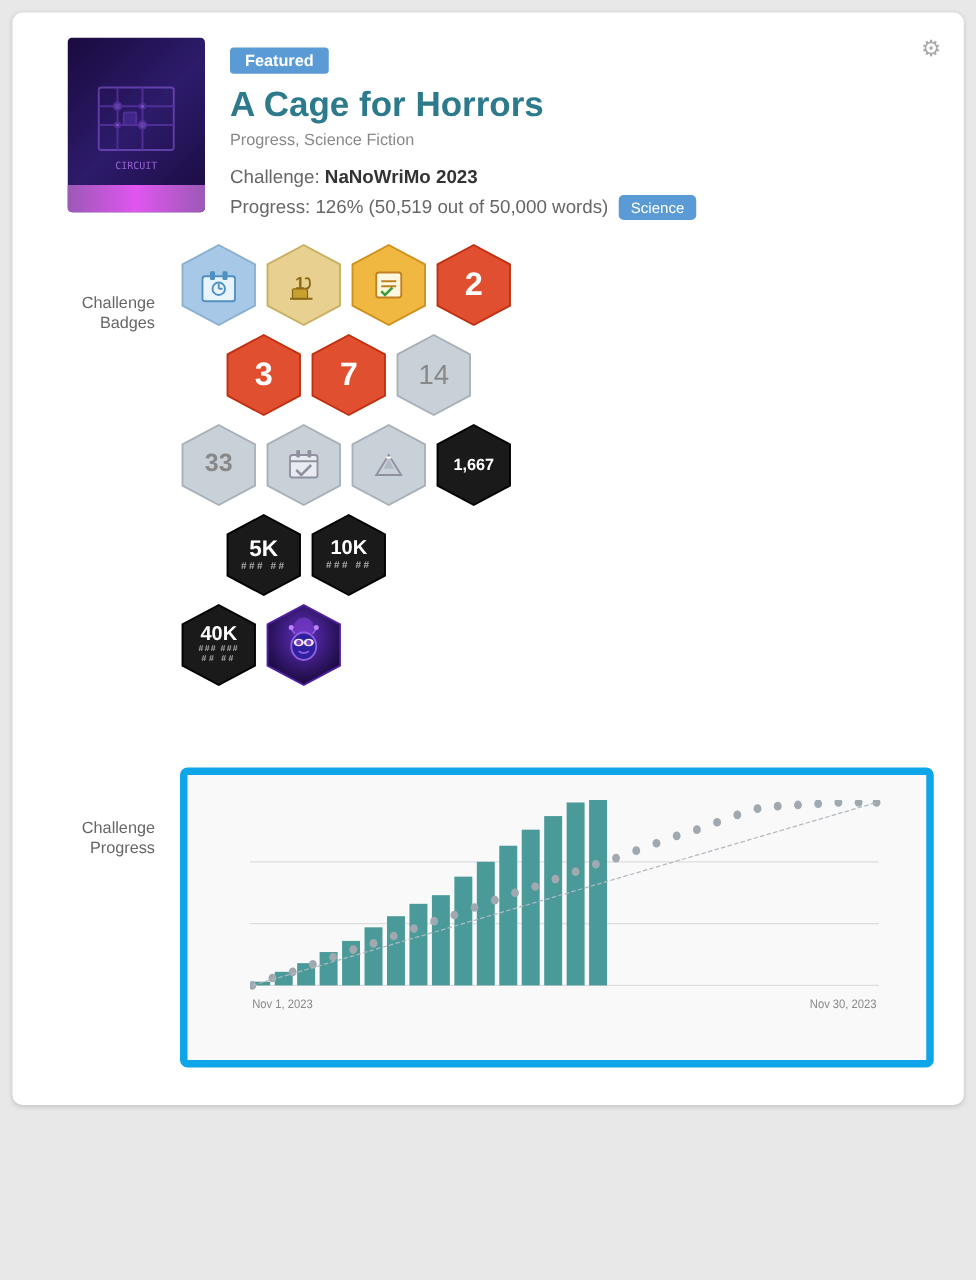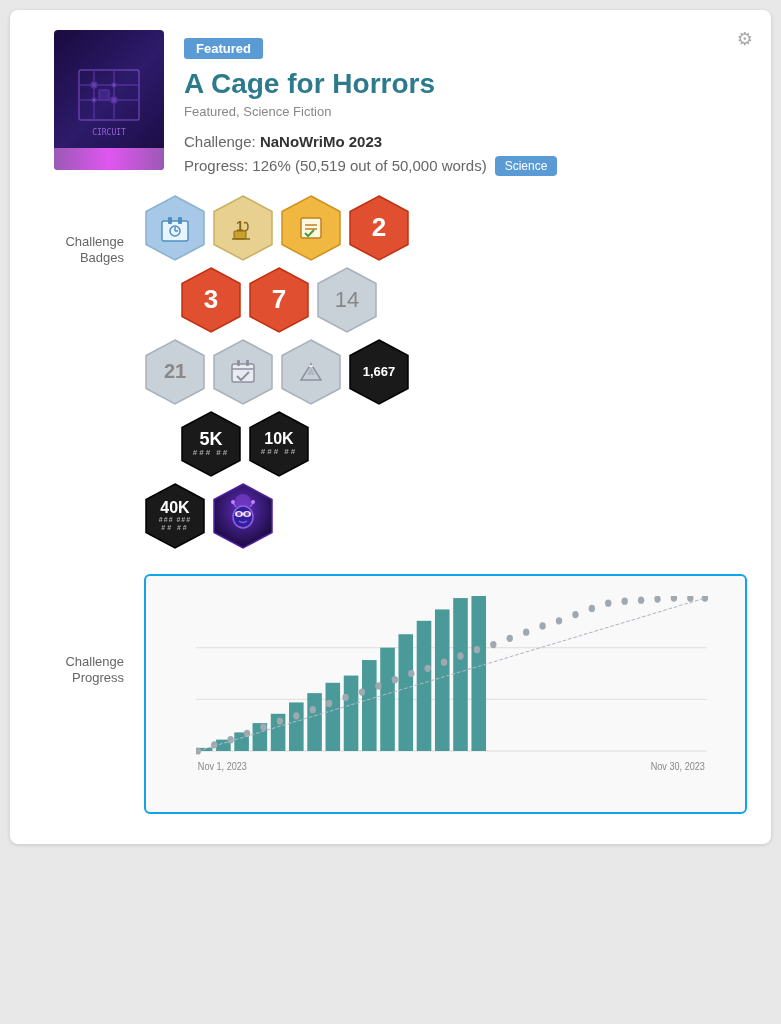--- a/index.html
+++ b/index.html
@@ -185,25 +185,26 @@
       color: #666;
       text-align: right;
       width: 90px;
       flex-shrink: 0;
       padding-top: 80px;
       line-height: 1.3;
     }
     .chart-container {
       flex: 1;
       background: #f9f9f9;
-      border: 2px solid #0ea5e9;
+      border: 6px solid #0ea5e9;
       border-radius: 6px;
       padding: 20px 20px 30px 50px;
       position: relative;
       height: 240px;
+      margin-top: 40px;
     }
     .chart-svg {
       width: 100%;
       height: 100%;
     }
   </style>
 </head>
 <body>
 
 <div class="card">
@@ -229,21 +230,21 @@
           </g>
           <text x="40" y="75" fill="#c080ff" font-size="8" text-anchor="middle" font-family="monospace">CIRCUIT</text>
         </svg>
       </div>
       <div class="book-bottom-bar"></div>
     </div>
 
     <div class="header-info">
       <div class="featured-badge">Featured</div>
       <div class="book-title">A Cage for Horrors</div>
-      <div class="book-genre">Featured, Science Fiction</div>
+      <div class="book-genre">Progress, Science Fiction</div>
       <div class="challenge-line">
         <span>Challenge:</span>
         <span class="challenge-name">NaNoWriMo 2023</span>
       </div>
       <div class="progress-line">
         <span>Progress: 126% (50,519 out of 50,000 words)</span>
         <button class="update-btn">Science</button>
       </div>
     </div>
   </div>
@@ -329,21 +330,21 @@
           <div class="badge-content" style="font-size:22px;color:#888;font-weight:400;">14</div>
         </div>
       </div>
 
       <div class="badges-row">
 
         <div class="badge-hex">
           <svg class="hex-bg" viewBox="0 0 62 68" xmlns="http://www.w3.org/2000/svg">
             <polygon points="31,2 60,17.5 60,50.5 31,66 2,50.5 2,17.5" fill="#c8d0d8" stroke="#a8b0b8" stroke-width="1.5"></polygon>
           </svg>
-          <div class="badge-content" style="font-size:20px;color:#888;font-weight:700;">21</div>
+          <div class="badge-content" style="font-size:20px;color:#888;font-weight:700;">33</div>
         </div>
 
         <div class="badge-hex">
           <svg class="hex-bg" viewBox="0 0 62 68" xmlns="http://www.w3.org/2000/svg">
             <polygon points="31,2 60,17.5 60,50.5 31,66 2,50.5 2,17.5" fill="#c8d0d8" stroke="#a8b0b8" stroke-width="1.5"></polygon>
           </svg>
           <div class="badge-content">
             <svg width="28" height="28" viewBox="0 0 28 28">
               <rect x="3" y="6" width="22" height="18" rx="2" fill="#e8ecf0" stroke="#9090a0" stroke-width="1.5"></rect>
               <line x1="3" y1="11" x2="25" y2="11" stroke="#9090a0" stroke-width="1.5"></line>

